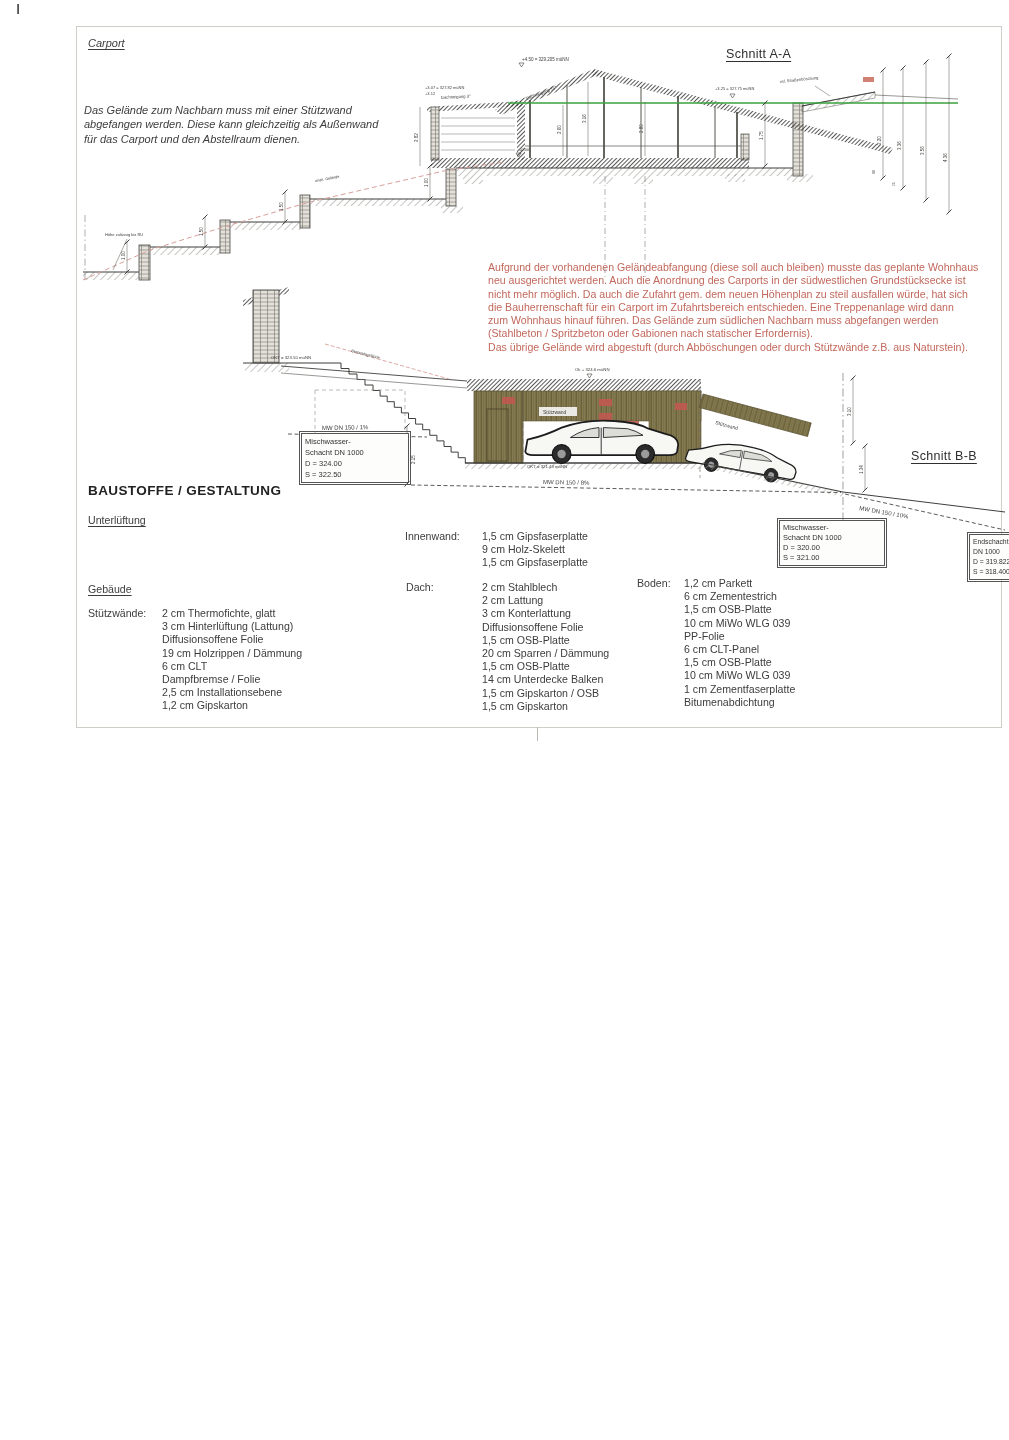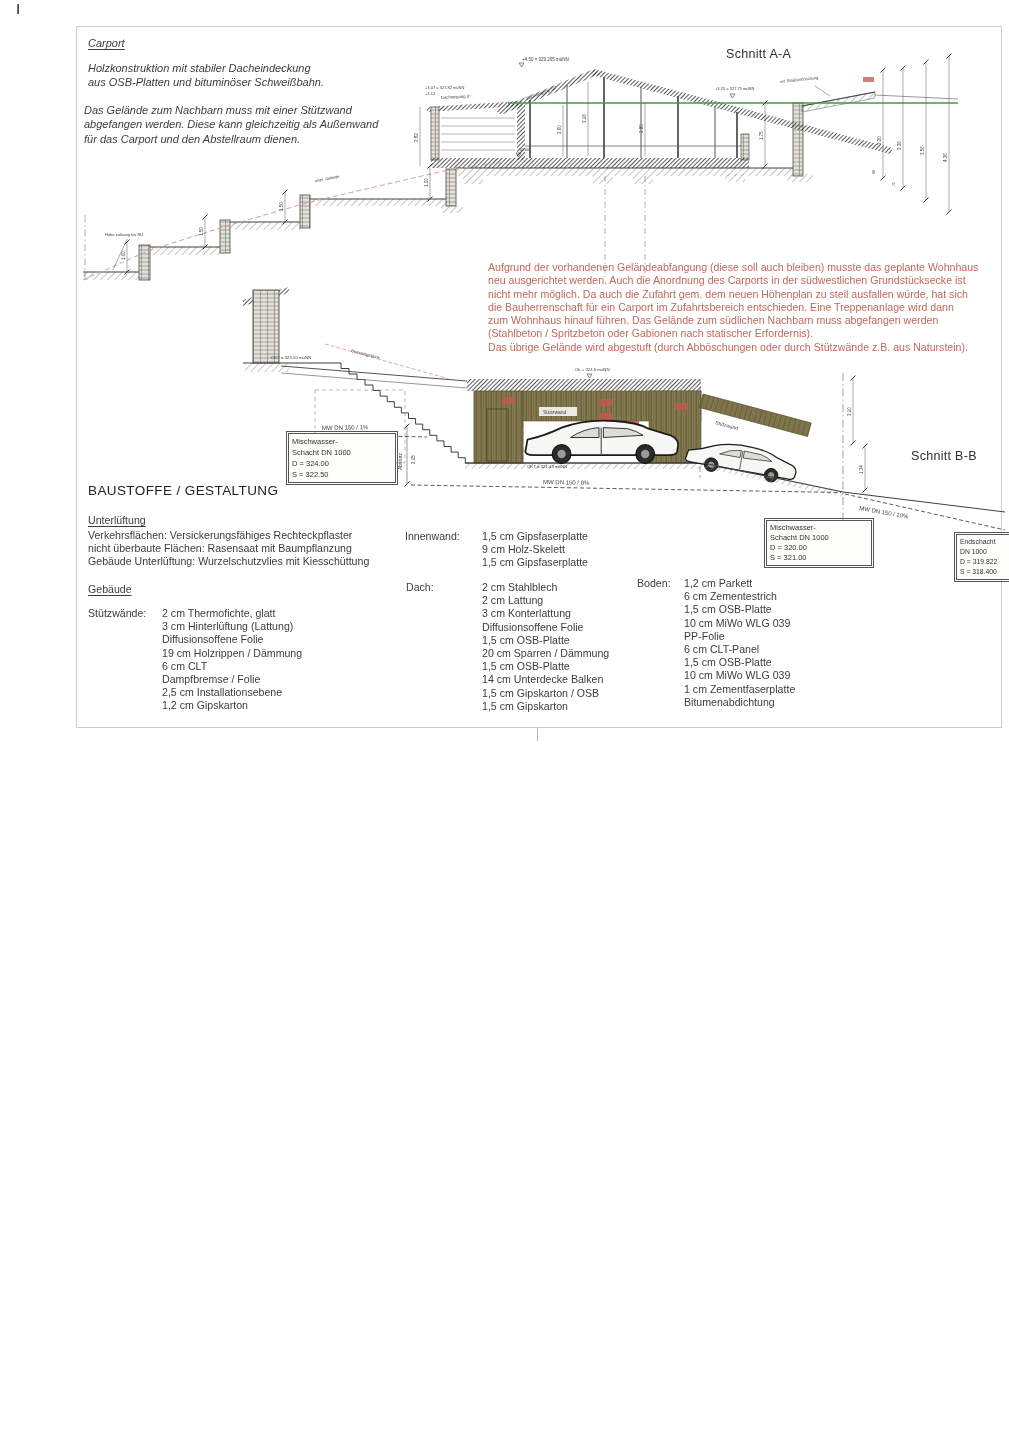--- a/index.html
+++ b/index.html
@@ -4,25 +4,25 @@
 <style>
   html,body{margin:0;padding:0;background:#e9e9e9;}
   #page{position:relative;width:1009px;height:1440px;background:#ffffff;overflow:hidden;
         font-family:"Liberation Sans",sans-serif;color:#3c3c3c;}
   .abs{position:absolute;}
   .t{position:absolute;white-space:nowrap;color:#3c3c3c;}
   .body-text{font-size:11px;line-height:14.4px;font-style:italic;}
   .list-text{font-size:10.6px;line-height:13.2px;}
   .underline{text-decoration:underline;text-underline-offset:2px;}
   .red{color:#c2685c;}
-  .section-title{font-size:12.5px;color:#2f2f2f;text-underline-offset:3px;letter-spacing:.3px;}
-  .main-heading{font-size:13.5px;font-weight:normal;color:#222;letter-spacing:.4px;}
+  .section-title{font-size:12.5px;color:#2f2f2f;text-decoration:underline;text-underline-offset:3px;letter-spacing:.3px;}
+  .main-heading{font-size:13.5px;font-weight:bold;color:#222;letter-spacing:.4px;}
   .sheet{border:1px solid #cfcfc9;}
   .shaft-box{position:absolute;background:#fdfdfb;border:1px solid #555;outline:1px solid #555;outline-offset:1.5px;
-             padding:2px 3px;color:#333;}
+             padding:2px 3px;color:#333;margin-left:13px;}
   svg{position:absolute;}
   svg text{fill:#3e3e3c;font-family:"Liberation Sans",sans-serif;}
   .corner{font-size:15px;color:#222;}
   .tick-mark{background:#b9b9b4;}
 </style>
 </head>
 <body>
 
 <div id="page">
 
@@ -58,21 +58,20 @@
         <circle cx="112" cy="30" r="3.8" fill="#9b9b9b"></circle>
       </g>
     </defs>
   </svg>
 
   <div class="t corner" style="left:16px;top:0px">I</div>
   <div class="abs sheet" style="left:76px;top:26px;width:924px;height:700px"></div>
   <div class="abs tick-mark" style="left:537px;top:727px;width:1px;height:14px"></div>
 
   <div class="t body-text underline" style="left:88px;top:36px">Carport</div>
-  <div class="t body-text" style="left:88px;top:61px">Holzkonstruktion mit stabiler Dacheindeckung<br>aus OSB-Platten und bituminöser Schweißbahn.</div>
   <div class="t body-text" style="left:84px;top:103px">Das Gelände zum Nachbarn muss mit einer Stützwand<br>abgefangen werden. Diese kann gleichzeitig als Außenwand<br>für das Carport und den Abstellraum dienen.</div>
 
   <div class="t section-title" style="left:726px;top:47px">Schnitt A-A</div>
   <div class="t section-title" style="left:911px;top:449px">Schnitt B-B</div>
 
   <div class="t list-text red" style="left:488px;top:261px;line-height:13.3px">Aufgrund der vorhandenen Geländeabfangung (diese soll auch bleiben) musste das geplante Wohnhaus<br>neu ausgerichtet werden. Auch die Anordnung des Carports in der südwestlichen Grundstücksecke ist<br>nicht mehr möglich. Da auch die Zufahrt gem. dem neuen Höhenplan zu steil ausfallen würde, hat sich<br>die Bauherrenschaft für ein Carport im Zufahrtsbereich entschieden. Eine Treppenanlage wird dann<br>zum Wohnhaus hinauf führen. Das Gelände zum südlichen Nachbarn muss abgefangen werden<br>(Stahlbeton / Spritzbeton oder Gabionen nach statischer Erfordernis).<br>Das übrige Gelände wird abgestuft (durch Abböschungen oder durch Stützwände z.B. aus Naturstein).</div>
 
   <svg style="left:75px;top:50px" width="930" height="238" viewBox="0 0 930 238">
 
     <g>
@@ -296,21 +295,20 @@
     <text x="452" y="190" font-size="4.3">OKT = 321.43 müNN</text>
   </svg>
 
   <div class="shaft-box" style="left:288px;top:433px;width:100px;font-size:7.5px;line-height:11px">Mischwasser-<br>Schacht DN 1000<br>D = 324.00<br>S = 322.50</div>
   <div class="shaft-box" style="left:766px;top:520px;width:98px;font-size:7.5px;line-height:10px">Mischwasser-<br>Schacht DN 1000<br>D = 320.00<br>S = 321.00</div>
   <div class="shaft-box" style="left:956px;top:534px;width:46px;font-size:6.8px;line-height:10px">Endschacht<br>DN 1000<br>D = 319.822<br>S = 318.400</div>
 
   <div class="t main-heading" style="left:88px;top:483px">BAUSTOFFE / GESTALTUNG</div>
 
   <div class="t list-text underline" style="left:88px;top:514px">Unterlüftung</div>
-  <div class="t list-text" style="left:88px;top:529px">Verkehrsflächen: Versickerungsfähiges Rechteckpflaster<br>nicht überbaute Flächen: Rasensaat mit Baumpflanzung<br>Gebäude Unterlüftung: Wurzelschutzvlies mit Kiesschüttung</div>
 
   <div class="t list-text underline" style="left:88px;top:583px">Gebäude</div>
 
   <div class="t list-text" style="left:88px;top:607px">Stützwände:</div>
   <div class="t list-text" style="left:162px;top:607px">2 cm Thermofichte, glatt<br>3 cm Hinterlüftung (Lattung)<br>Diffusionsoffene Folie<br>19 cm Holzrippen / Dämmung<br>6 cm CLT<br>Dampfbremse / Folie<br>2,5 cm Installationsebene<br>1,2 cm Gipskarton</div>
 
   <div class="t list-text" style="left:405px;top:530px">Innenwand:</div>
   <div class="t list-text" style="left:482px;top:530px">1,5 cm Gipsfaserplatte<br>9 cm Holz-Skelett<br>1,5 cm Gipsfaserplatte</div>
 
   <div class="t list-text" style="left:406px;top:581px">Dach:</div>

